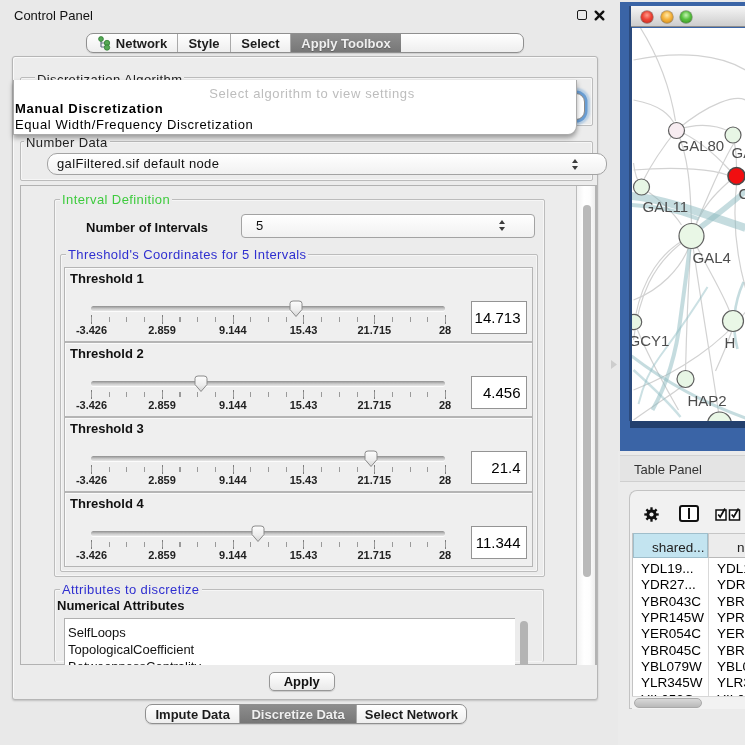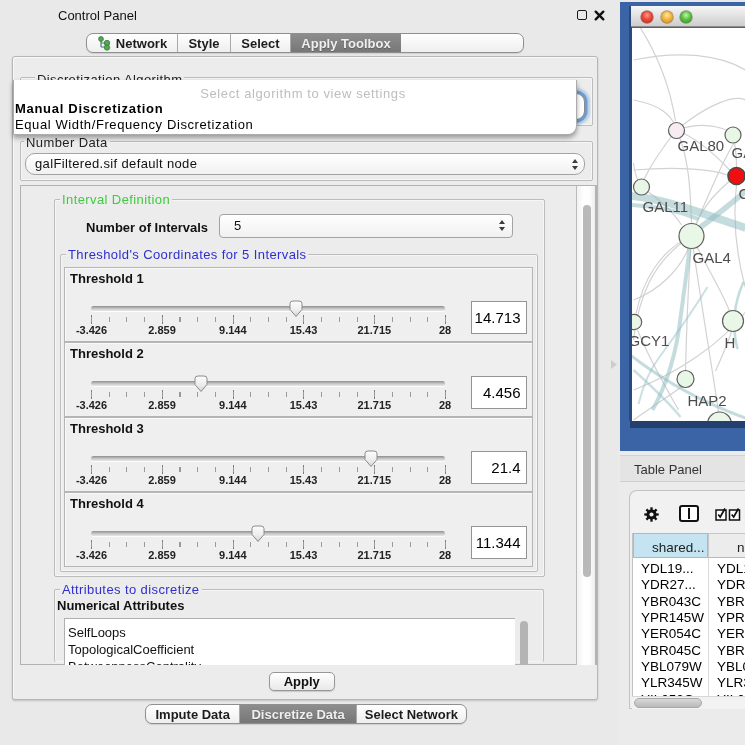--- a/index.html
+++ b/index.html
@@ -1,26 +1,26 @@
 <!DOCTYPE html>
 <html><head>
 <meta charset="utf-8">
 <style>
 * { margin:0; padding:0; box-sizing:border-box; }
 html,body { width:745px; height:745px; overflow:hidden; }
 body { font-family:"Liberation Sans", sans-serif; background:#e9e9e9; position:relative; }
 .abs { position:absolute; }
-.t13 { font-size:13px; color:#111;margin-left:44px; }
+.t13 { font-size:13px; color:#111; }
 .seg { position:absolute; display:flex; height:20px; border:1px solid #8f8f8f; border-radius:7px; background:linear-gradient(#ffffff,#eeeeee); box-shadow:0 1px 1px rgba(0,0,0,0.12); overflow:hidden; }
 .seg .it { display:flex; align-items:center; justify-content:center; font-size:13px; font-weight:bold; color:#1c1c1c; border-right:1px solid #a9a9a9; }
 .seg .it:last-child { border-right:none; }
 .seg .sel { background:linear-gradient(#8d8d8d,#777777); color:#efefef; text-shadow:0 1px 1px rgba(0,0,0,0.25); }
 .groupbox { position:absolute; border:1px solid #bcbcbc; border-radius:2px; box-shadow:inset 0 0 0 1px rgba(255,255,255,0.55); }
 .grouplab { position:absolute; font-size:13px; letter-spacing:0.4px; background:#ececec; padding:0 2px; white-space:nowrap; }
-.combo { position:absolute; background:linear-gradient(#ffffff,#f1f1f1); border:1px solid #a3a3a3; border-radius:4px; font-size:13px; color:#111; }
+.combo { position:absolute; background:linear-gradient(#ffffff,#f1f1f1); border:1px solid #a3a3a3; border-radius:4px; font-size:13px; color:#111;margin-left:22px; }
 .updown { position:absolute; width:7px; height:11px; }
 .updown:before { content:""; position:absolute; left:0; top:0; border-left:3.5px solid transparent; border-right:3.5px solid transparent; border-bottom:4.5px solid #3c3c3c; }
 .updown:after { content:""; position:absolute; left:0; bottom:0; border-left:3.5px solid transparent; border-right:3.5px solid transparent; border-top:4.5px solid #3c3c3c; }
 .thpanel { position:absolute; left:64px; width:469px; border:1px solid #b5b5b5; box-shadow:inset 1px 1px 0 rgba(255,255,255,0.7); height:75px; background:#efefef; }
 .thlab { position:absolute; left:5px; top:3px; font-size:13px; font-weight:bold; color:#111; }
 .track { position:absolute; left:26px; top:37.5px; width:354px; height:5px; border-radius:3px; background:linear-gradient(#8e8e8e,#c9c9c9 55%,#e8e8e8); box-shadow:0 1px 0 rgba(255,255,255,0.8); }
 .tickmin { position:absolute; left:26px; top:49px; width:356px; height:5px; background:repeating-linear-gradient(to right,#9a9a9a 0px,#9a9a9a 1px,transparent 1px,transparent 17.7px); }
 .tickmaj { position:absolute; left:26px; top:47px; width:356px; height:9px; background:repeating-linear-gradient(to right,#7d7d7d 0px,#7d7d7d 1px,transparent 1px,transparent 70.77px); }
 .slab { position:absolute; top:55.5px; transform:translateX(-50%); font-size:11px; font-weight:bold; color:#222; }
 .vbox { position:absolute; left:406px; top:33px; width:56px; height:33px; background:#ffffff; border:1px solid #949494; font-size:15px; color:#000; text-align:right; line-height:32px; padding-right:5.5px; }
@@ -286,15 +286,15 @@
   <div class="row" style="left:9px;top:117.4px;">YLR345W</div>
     <div class="row" style="left:85px;top:117.4px;">YLR345W</div>
   <div class="row" style="left:9px;top:133.8px;">YIL052C</div>
     <div class="row" style="left:85px;top:133.8px;">YIL052C</div>
 </div>
 
 <div class="abs" style="left:632px;top:696px;width:113px;height:13px;background:#f2f2f2;border-top:1px solid #d7d7d7;"></div>
 <div class="abs" style="left:634px;top:697.5px;width:68px;height:10px;border-radius:5px;background:linear-gradient(#d9d9d9,#b9b9b9);border:1px solid #a9a9a9;"></div>
 
 <div class="abs" style="left:13px;top:80px;width:564px;height:55px;background:#ffffff;border:1px solid #ababab;border-top:none;border-bottom-right-radius:9px;box-shadow:0 3px 5px rgba(0,0,0,0.35);z-index:50;"></div>
-<div class="abs" style="left:22px;top:86px;width:562px;text-align:center;font-size:13px;letter-spacing:0.6px;color:#bdbdbd;z-index:51;">Select algorithm to view settings</div>
+<div class="abs" style="left:31px;top:86px;width:562px;text-align:center;font-size:13px;letter-spacing:0.6px;color:#bdbdbd;z-index:51;">Select algorithm to view settings</div>
 <div class="abs" style="left:15px;top:101px;font-size:13px;font-weight:bold;letter-spacing:0.7px;color:#000;z-index:51;">Manual Discretization</div>
 <div class="abs" style="left:15px;top:117px;font-size:13px;letter-spacing:0.6px;color:#000;z-index:51;">Equal Width/Frequency Discretization</div>
 
 </body></html>

